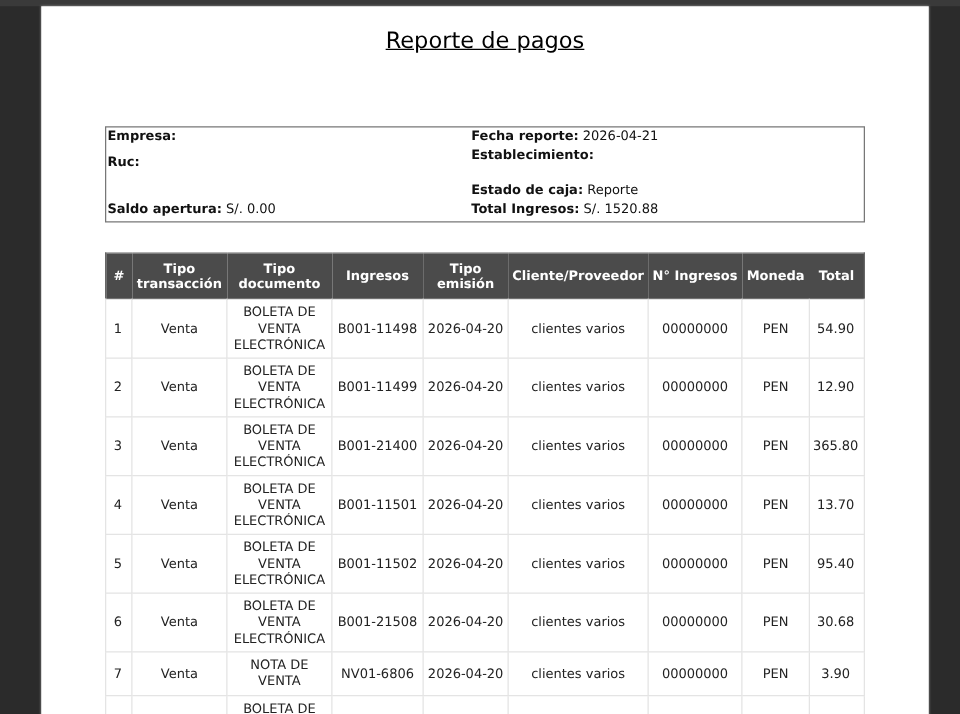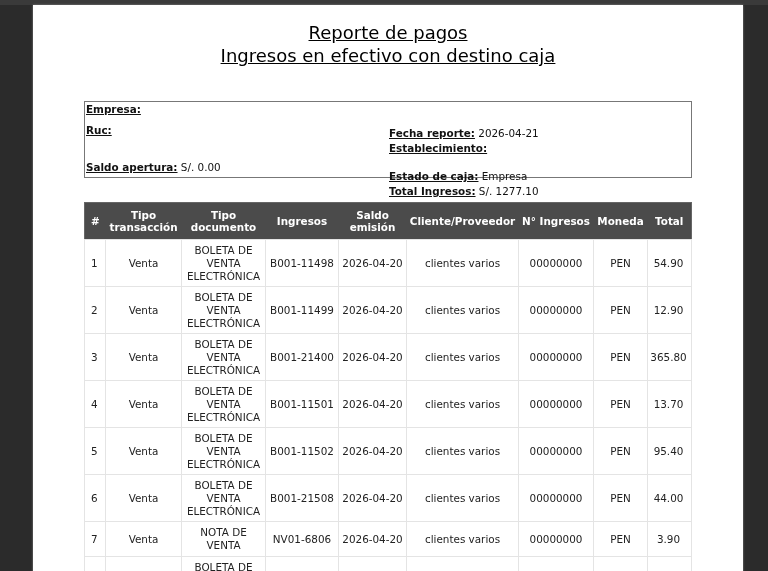--- a/index.html
+++ b/index.html
@@ -44,23 +44,23 @@
       width: 606px; height: 75px;
       border: 1px solid #777;
       font-size: 10.4px;
       color: #111;
     }
     .info-item {
       position: absolute;
       white-space: nowrap;
       line-height: 13px;
     }
-    .info-item b { font-weight: bold; text-decoration: underline; }
+    .info-item b { font-weight: bold; }
     .col-l { left: 1px; }
-    .col-r { left: 304px; margin-top: 24px; }
+    .col-r { left: 292px; }
 
     table.pagos {
       position: absolute;
       left: 51px; top: 197px;
       border-collapse: collapse;
       font-size: 10.4px;
       color: #222;
       table-layout: fixed;
       border: 1px solid #666;
     }
@@ -86,21 +86,20 @@
     table.pagos td.num { text-align: left; padding-left: 6px; }
     table.pagos td.total { text-align: center; padding-right: 4px; }
   </style>
 </head>
 <body>
 
 <div class="viewer-topbar"></div>
 
 <div class="page">
   <h1 class="title t1">Reporte de pagos</h1>
-  <h2 class="title t2">Ingresos en efectivo con destino caja</h2>
 
   <div class="info-box">
     <div class="info-item col-l" style="top:1px">
       <b>Empresa:</b>
       <span></span>
     </div>
     <div class="info-item col-l" style="top:22px">
       <b>Ruc:</b>
       <span></span>
     </div>
@@ -112,25 +111,25 @@
     <div class="info-item col-r" style="top:1px">
       <b>Fecha reporte:</b>
       <span>2026-04-21</span>
     </div>
     <div class="info-item col-r" style="top:16px">
       <b>Establecimiento:</b>
       <span></span>
     </div>
     <div class="info-item col-r" style="top:44px">
       <b>Estado de caja:</b>
-      <span>Empresa</span>
+      <span>Reporte</span>
     </div>
     <div class="info-item col-r" style="top:59px">
       <b>Total Ingresos:</b>
-      <span>S/. 1277.10</span>
+      <span>S/. 1520.88</span>
     </div>
   </div>
 
   <table class="pagos">
     <colgroup>
       <col style="width:21px">
       <col style="width:76px">
       <col style="width:84px">
       <col style="width:73px">
       <col style="width:68px">
@@ -138,21 +137,21 @@
       <col style="width:75px">
       <col style="width:54px">
       <col style="width:44px">
     </colgroup>
     <thead>
       <tr>
         <th>#</th>
         <th>Tipo transacción</th>
         <th>Tipo documento</th>
         <th>Ingresos</th>
-        <th>Saldo emisión</th>
+        <th>Tipo emisión</th>
         <th>Cliente/Proveedor</th>
         <th>N° Ingresos</th>
         <th>Moneda</th>
         <th>Total</th>
       </tr>
     </thead>
     <tbody>
       <tr>
         <td class="num">1</td>
         <td>Venta</td>
@@ -210,21 +209,21 @@
       </tr>
       <tr>
         <td class="num">6</td>
         <td>Venta</td>
         <td>BOLETA DE VENTA ELECTRÓNICA</td>
         <td>B001-21508</td>
         <td>2026-04-20</td>
         <td>clientes varios</td>
         <td>00000000</td>
         <td>PEN</td>
-        <td class="total">44.00</td>
+        <td class="total">30.68</td>
       </tr>
       <tr style="height:34px">
         <td class="num" style="height:34px">7</td>
         <td style="height:34px">Venta</td>
         <td style="height:34px">NOTA DE VENTA</td>
         <td style="height:34px">NV01-6806</td>
         <td style="height:34px">2026-04-20</td>
         <td style="height:34px">clientes varios</td>
         <td style="height:34px">00000000</td>
         <td style="height:34px">PEN</td>

